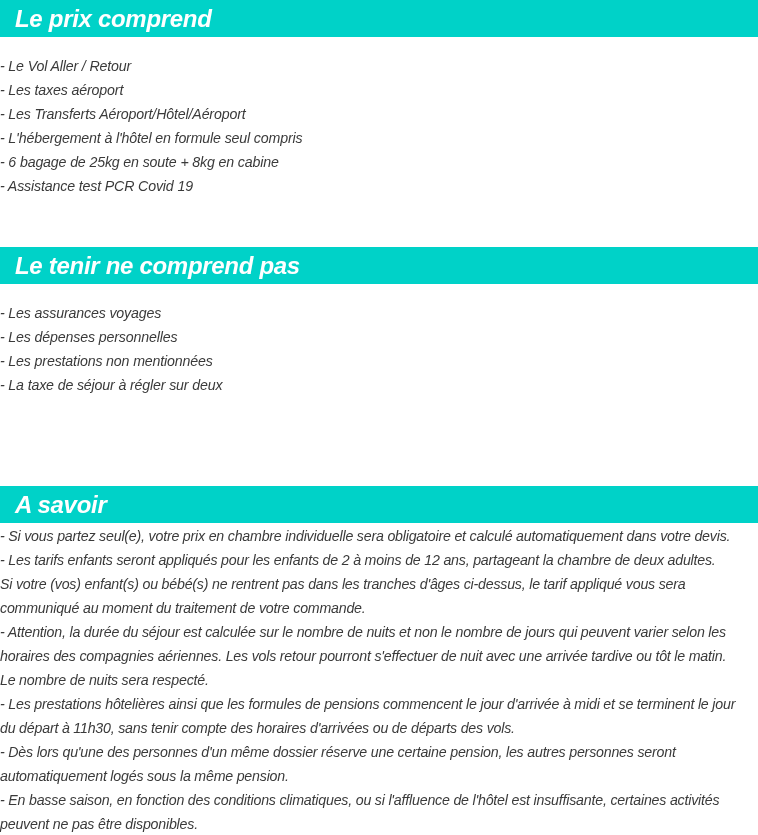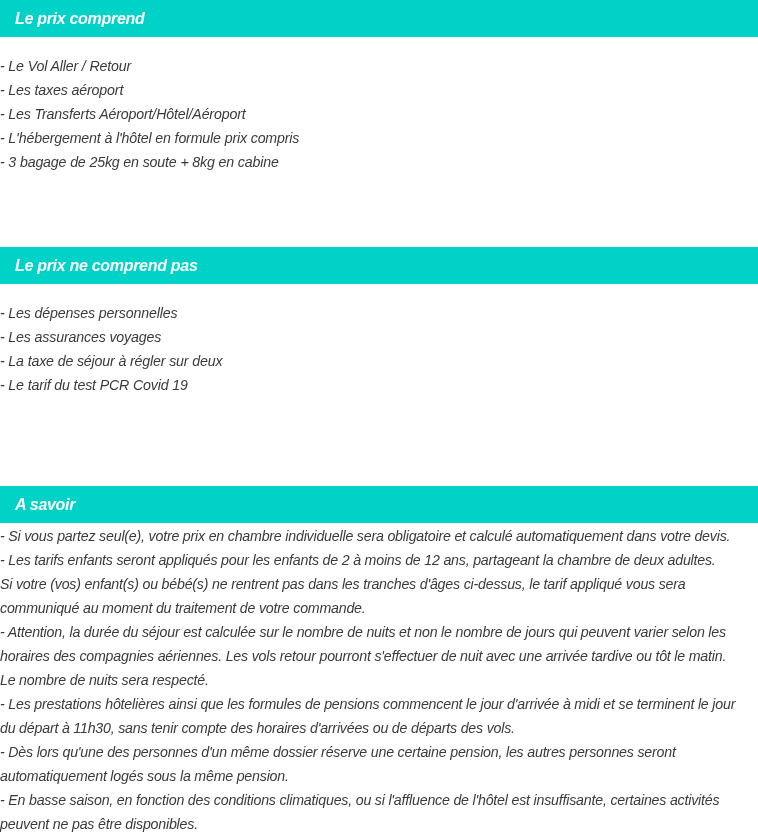--- a/index.html
+++ b/index.html
@@ -1,45 +1,46 @@
 <!DOCTYPE html>
 <html><head>
 <meta charset="utf-8">
 <style>
   html, body { margin: 0; padding: 0; background: #ffffff; }
   body { width: 758px; height: 835px; overflow: hidden; position: relative; font-family: "Liberation Sans", "DejaVu Sans", sans-serif; }
   .band { position: absolute; left: 0; width: 758px; height: 37px; background: #00d2c8; }
-  .band h2 { margin: 0; padding-left: 15px; line-height: 37px; color: #ffffff; font-size: 16px; font-style: italic; font-weight: bold; letter-spacing: -0.3px; }
+  .band h2 { margin: 0; padding-left: 15px; line-height: 37px; color: #ffffff; font-size: 24px; font-style: italic; font-weight: bold; letter-spacing: -0.3px; }
   .list { position: absolute; left: 0; width: 758px; margin: 0; padding: 0; list-style: none; }
   .list li { font-size: 14.2px; line-height: 24px; color: #3a3a3a; font-style: italic; white-space: nowrap; letter-spacing: -0.15px; }
   .para { position: absolute; left: 0; width: 760px; color: #3a3a3a; font-style: italic; font-size: 14.2px; line-height: 24px; letter-spacing: -0.2px; }
   .para div { white-space: nowrap; }
 </style>
 </head>
 <body>
 
 <div class="band" style="top:0px;">
   <h2>Le prix comprend</h2>
 </div>
 <ul class="list" style="top:54px;">
   <li>- Le Vol Aller / Retour</li>
   <li>- Les taxes aéroport</li>
   <li>- Les Transferts Aéroport/Hôtel/Aéroport</li>
-  <li>- L'hébergement à l'hôtel en formule prix compris</li>
-  <li>- 3 bagage de 25kg en soute + 8kg en cabine</li>
+  <li>- L'hébergement à l'hôtel en formule seul compris</li>
+  <li>- 6 bagage de 25kg en soute + 8kg en cabine</li>
+  <li>- Assistance test PCR Covid 19</li>
 </ul>
 
 <div class="band" style="top:247px;">
-  <h2>Le prix ne comprend pas</h2>
+  <h2>Le tenir ne comprend pas</h2>
 </div>
 <ul class="list" style="top:301px;">
+  <li>- Les assurances voyages</li>
   <li>- Les dépenses personnelles</li>
-  <li>- Les assurances voyages</li>
+  <li>- Les prestations non mentionnées</li>
   <li>- La taxe de séjour à régler sur deux</li>
-  <li>- Le tarif du test PCR Covid 19</li>
 </ul>
 
 <div class="band" style="top:486px;">
   <h2>A savoir</h2>
 </div>
 <div class="para" style="top:524px;">
   <div>- Si vous partez seul(e), votre prix en chambre individuelle sera obligatoire et calculé automatiquement dans votre devis.</div>
   <div>- Les tarifs enfants seront appliqués pour les enfants de 2 à moins de 12 ans, partageant la chambre de deux adultes.</div>
   <div>Si votre (vos) enfant(s) ou bébé(s) ne rentrent pas dans les tranches d'âges ci-dessus, le tarif appliqué vous sera</div>
   <div>communiqué au moment du traitement de votre commande.</div>

